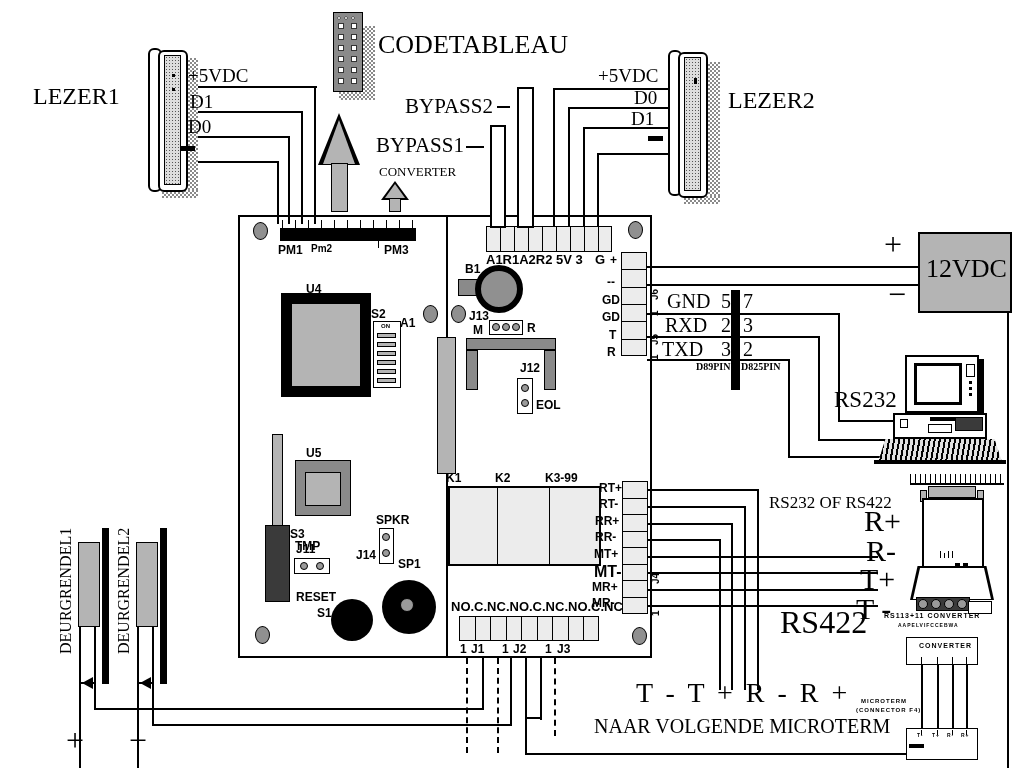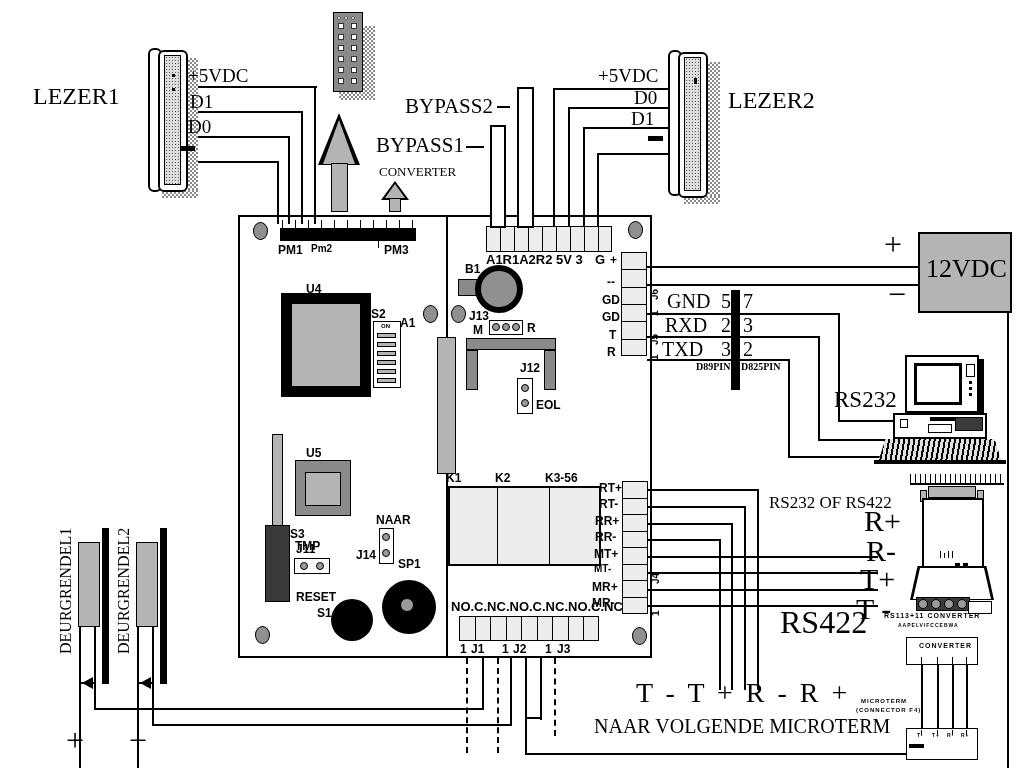--- a/index.html
+++ b/index.html
@@ -267,20 +267,21 @@
     <div class="shp" style="left: 352px; top: 57px; width: 3px; height: 3px; background: rgb(0, 0, 0); border: 2px solid rgb(255, 255, 255); outline: rgb(51, 51, 51) solid 1px;"></div>
     <div class="shp" style="left: 339px; top: 68px; width: 3px; height: 3px; background: rgb(0, 0, 0); border: 2px solid rgb(255, 255, 255); outline: rgb(51, 51, 51) solid 1px;"></div>
     <div class="shp" style="left: 352px; top: 68px; width: 3px; height: 3px; background: rgb(0, 0, 0); border: 2px solid rgb(255, 255, 255); outline: rgb(51, 51, 51) solid 1px;"></div>
     <div class="shp" style="left: 339px; top: 79px; width: 3px; height: 3px; background: rgb(0, 0, 0); border: 2px solid rgb(255, 255, 255); outline: rgb(51, 51, 51) solid 1px;"></div>
     <div class="shp" style="left: 352px; top: 79px; width: 3px; height: 3px; background: rgb(0, 0, 0); border: 2px solid rgb(255, 255, 255); outline: rgb(51, 51, 51) solid 1px;"></div>
     <div class="lbl" style="left: 33px; top: 84px; font-size: 24px;">LEZER1</div>
     <div class="lbl" style="left: 188px; top: 66px; font-size: 19px;">+5VDC</div>
     <div class="lbl" style="left: 190px; top: 92px; font-size: 19px;">D1</div>
     <div class="lbl" style="left: 188px; top: 117px; font-size: 19px;">D0</div>
     <div class="lbl dash" style="left: 180px; top: 146px;">-</div>
+    <div class="lbl" style="left: 378px; top: 32px; font-size: 26px;">CODETABLEAU</div>
     <div class="lbl" style="left: 405px; top: 96px; font-size: 21px;">BYPASS2</div>
     <div class="lbl" style="left: 376px; top: 135px; font-size: 21px;">BYPASS1</div>
     <div class="lbl" style="left: 379px; top: 165px; font-size: 13px;">CONVERTER</div>
     <div class="lbl" style="left: 598px; top: 66px; font-size: 19px;">+5VDC</div>
     <div class="lbl" style="left: 634px; top: 88px; font-size: 19px;">D0</div>
     <div class="lbl" style="left: 631px; top: 109px; font-size: 19px;">D1</div>
     <div class="lbl dash" style="left: 648px; top: 136px;">-</div>
     <div class="lbl" style="left: 728px; top: 88px; font-size: 24px;">LEZER2</div>
     <div class="lbl" style="left: 884px; top: 228px; font-size: 32px;">+</div>
     <div class="lbl" style="left: 926px; top: 256px; font-size: 26px;">12VDC</div>
@@ -330,44 +331,44 @@
     <div class="lbl sans" style="left: 473px; top: 324px; font-size: 12px;">M</div>
     <div class="lbl sans" style="left: 527px; top: 322px; font-size: 12px;">R</div>
     <div class="lbl sans" style="left: 520px; top: 362px; font-size: 12px;">J12</div>
     <div class="lbl sans" style="left: 536px; top: 399px; font-size: 12px;">EOL</div>
     <div class="lbl sans" style="left: 306px; top: 447px; font-size: 12px;">U5</div>
     <div class="lbl sans" style="left: 290px; top: 528px; font-size: 12px;">S3</div>
     <div class="lbl sans" style="left: 296px; top: 543px; font-size: 12px;">J11</div>
     <div class="lbl sans" style="left: 295px; top: 540px; font-size: 12px;">TMP</div>
     <div class="lbl sans" style="left: 296px; top: 591px; font-size: 12px;">RESET</div>
     <div class="lbl sans" style="left: 317px; top: 607px; font-size: 12px;">S1</div>
-    <div class="lbl sans" style="left: 376px; top: 514px; font-size: 12px;">NAAR</div>
+    <div class="lbl sans" style="left: 376px; top: 514px; font-size: 12px;">SPKR</div>
     <div class="lbl sans" style="left: 356px; top: 549px; font-size: 12px;">J14</div>
     <div class="lbl sans" style="left: 398px; top: 558px; font-size: 12px;">SP1</div>
     <div class="lbl sans" style="left: 446px; top: 472px; font-size: 12px;">K1</div>
     <div class="lbl sans" style="left: 495px; top: 472px; font-size: 12px;">K2</div>
-    <div class="lbl sans" style="left: 545px; top: 472px; font-size: 12px;">K3-56</div>
+    <div class="lbl sans" style="left: 545px; top: 472px; font-size: 12px;">K3-99</div>
     <div class="lbl sans" style="left: 486px; top: 253px; font-size: 13px;">A1R1A2R2 5V 3</div>
     <div class="lbl sans" style="left: 595px; top: 253px; font-size: 13px;">G</div>
     <div class="lbl sans" style="left: 610px; top: 254px; font-size: 12px;">+</div>
     <div class="lbl sans" style="left: 607px; top: 276px; font-size: 12px;">--</div>
     <div class="lbl sans" style="left: 602px; top: 294px; font-size: 12px;">GD</div>
     <div class="lbl sans" style="left: 602px; top: 311px; font-size: 12px;">GD</div>
     <div class="lbl sans" style="left: 609px; top: 329px; font-size: 12px;">T</div>
     <div class="lbl sans" style="left: 607px; top: 346px; font-size: 12px;">R</div>
     <div class="lbl rots" style="left: 650px; top: 300px; font-size: 10px;">J6</div>
     <div class="lbl rots" style="left: 650px; top: 316px; font-size: 10px;">1</div>
     <div class="lbl rots" style="left: 650px; top: 345px; font-size: 10px;">J5</div>
     <div class="lbl rots" style="left: 650px; top: 360px; font-size: 10px;">1</div>
     <div class="lbl sans" style="left: 599px; top: 482px; font-size: 12px;">RT+</div>
     <div class="lbl sans" style="left: 599px; top: 498px; font-size: 12px;">RT-</div>
     <div class="lbl sans" style="left: 595px; top: 515px; font-size: 12px;">RR+</div>
     <div class="lbl sans" style="left: 595px; top: 531px; font-size: 12px;">RR-</div>
     <div class="lbl sans" style="left: 594px; top: 548px; font-size: 12px;">MT+</div>
-    <div class="lbl sans" style="left: 594px; top: 564px; font-size: 10px;">MT-</div>
+    <div class="lbl sans" style="left: 594px; top: 564px; font-size: 16px;">MT-</div>
     <div class="lbl sans" style="left: 592px; top: 581px; font-size: 12px;">MR+</div>
     <div class="lbl sans" style="left: 592px; top: 597px; font-size: 12px;">MR-</div>
     <div class="lbl rots" style="left: 651px; top: 584px; font-size: 10px;">J4</div>
     <div class="lbl rots" style="left: 651px; top: 616px; font-size: 10px;">1</div>
     <div class="lbl sans" style="left: 451px; top: 600px; font-size: 13px;">NO.C.NC.NO.C.NC.NO.C.NC</div>
     <div class="lbl sans" style="left: 460px; top: 643px; font-size: 12px;">1</div>
     <div class="lbl sans" style="left: 471px; top: 643px; font-size: 12px;">J1</div>
     <div class="lbl sans" style="left: 502px; top: 643px; font-size: 12px;">1</div>
     <div class="lbl sans" style="left: 513px; top: 643px; font-size: 12px;">J2</div>
     <div class="lbl sans" style="left: 545px; top: 643px; font-size: 12px;">1</div>

